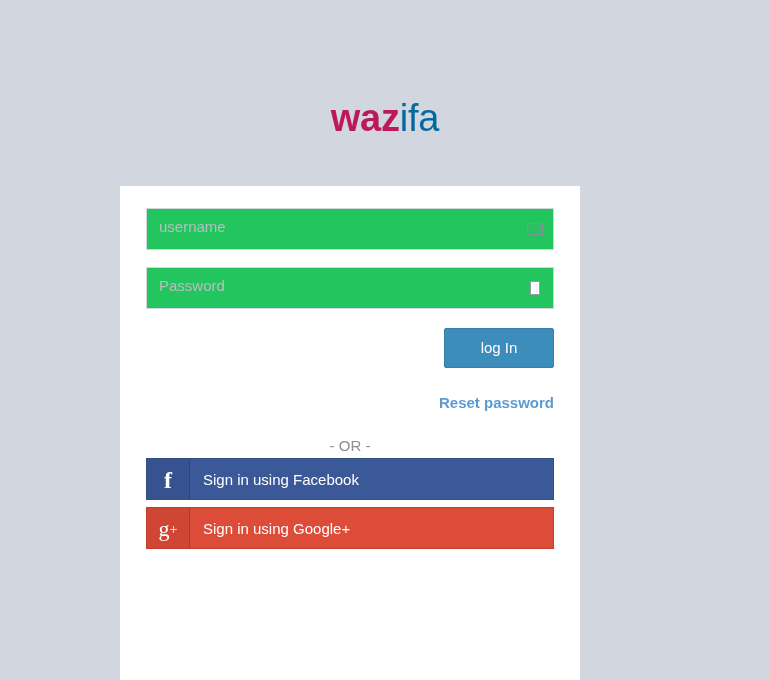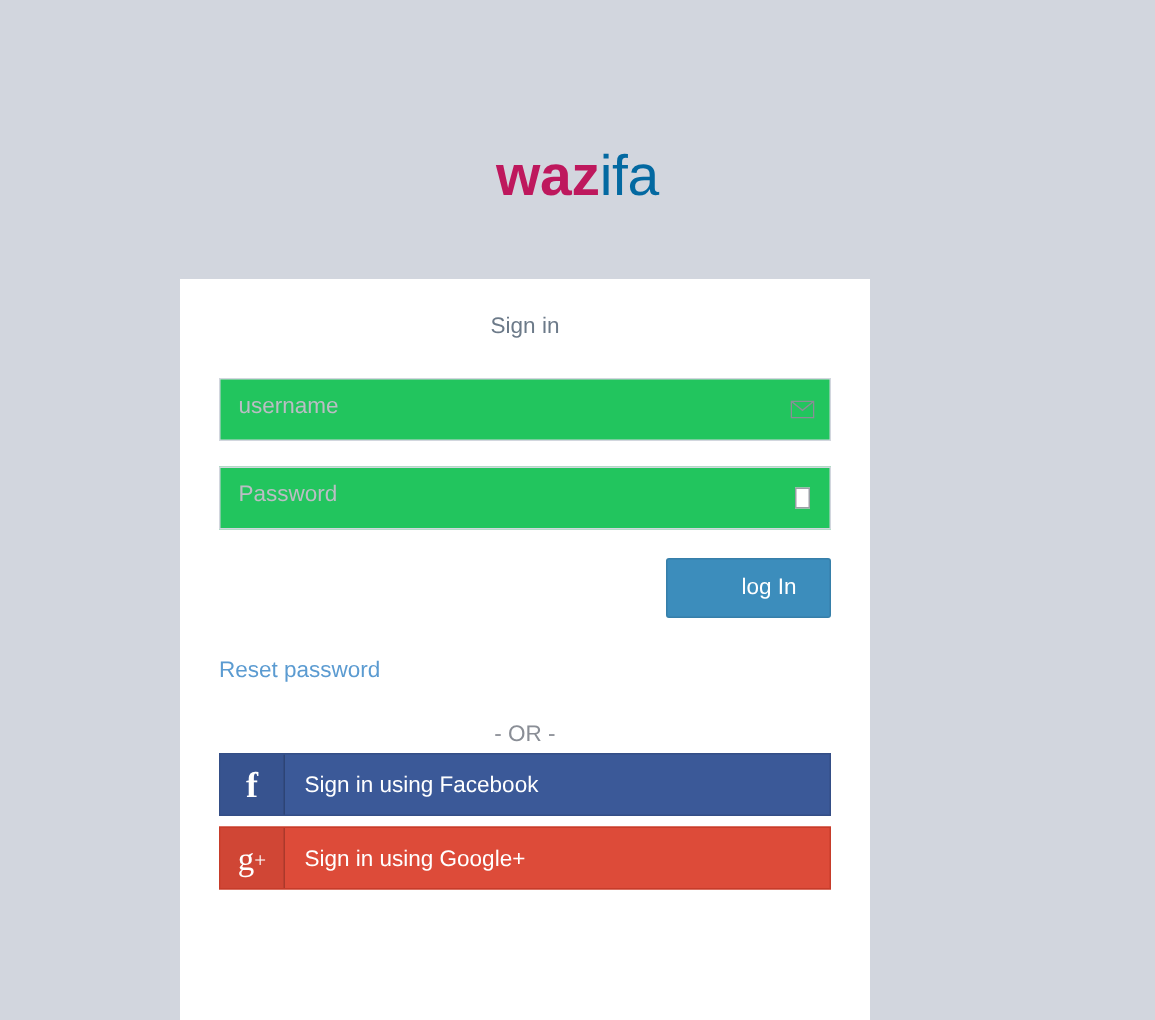--- a/index.html
+++ b/index.html
@@ -120,27 +120,27 @@
     border: 1px solid #367fa9;
     color: #ffffff;
     font-size: 15px;
     font-family: "Liberation Sans", sans-serif;
     padding: 0 22px;
     height: 40px;
     line-height: 38px;
     border-radius: 2px;
     cursor: pointer;
     min-width: 110px;
+  }
+
+  
+  .reset-link-wrap {
     text-align: right;
-  }
-
-  
-  .reset-link-wrap {
-    text-align: left;
     margin-top: 26px;
+    font-weight: bold;
   }
   a.link {
     color: #5b9bd1;
     text-decoration: none;
     font-size: 15px;
   }
   .or-divider {
     text-align: center;
     color: #8a8e96;
     font-size: 15px;
@@ -214,21 +214,20 @@
 <body>
 
 <div class="page">
 
   <div class="login-logo">
     <span class="logo-strong">waz</span><span class="logo-light">ifa</span>
   </div>
 
   <div class="login-box">
 
-    <p class="login-box-msg">Sign in</p>
 
     <form>
 
       <div class="form-group">
         <input type="text" class="form-control" placeholder="username" style="">
         <span class="input-icon">
           <svg width="16" height="12" viewBox="0 0 16 12" aria-hidden="true">
             <rect x="0.5" y="0.5" width="15" height="11" fill="none" stroke="#8a8e96" stroke-width="1"></rect>
             <path d="M0.5 0.5 L8 6.5 L15.5 0.5" fill="none" stroke="#8a8e96" stroke-width="1"></path>
           </svg>

